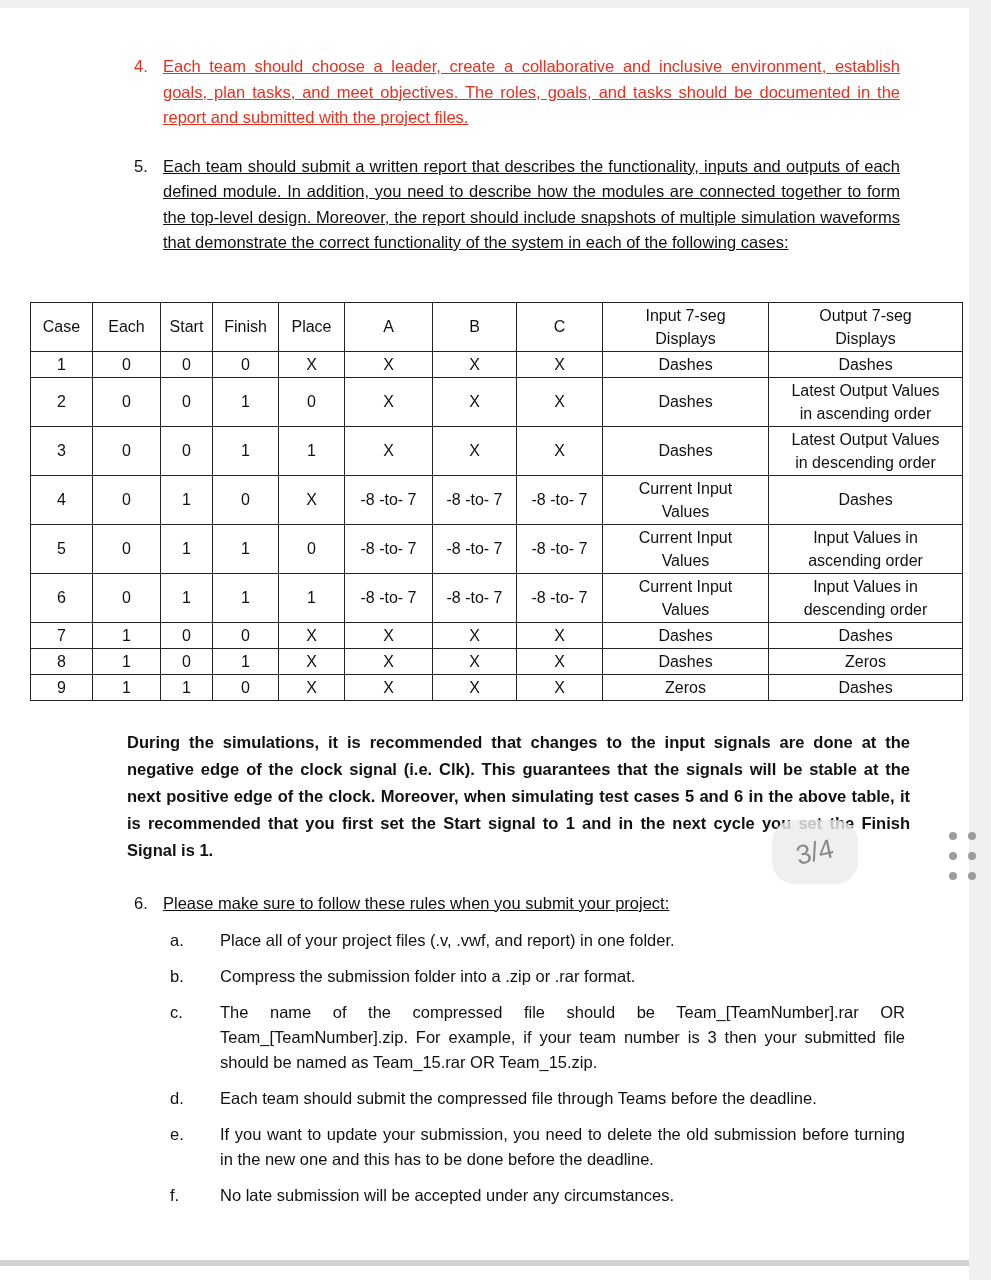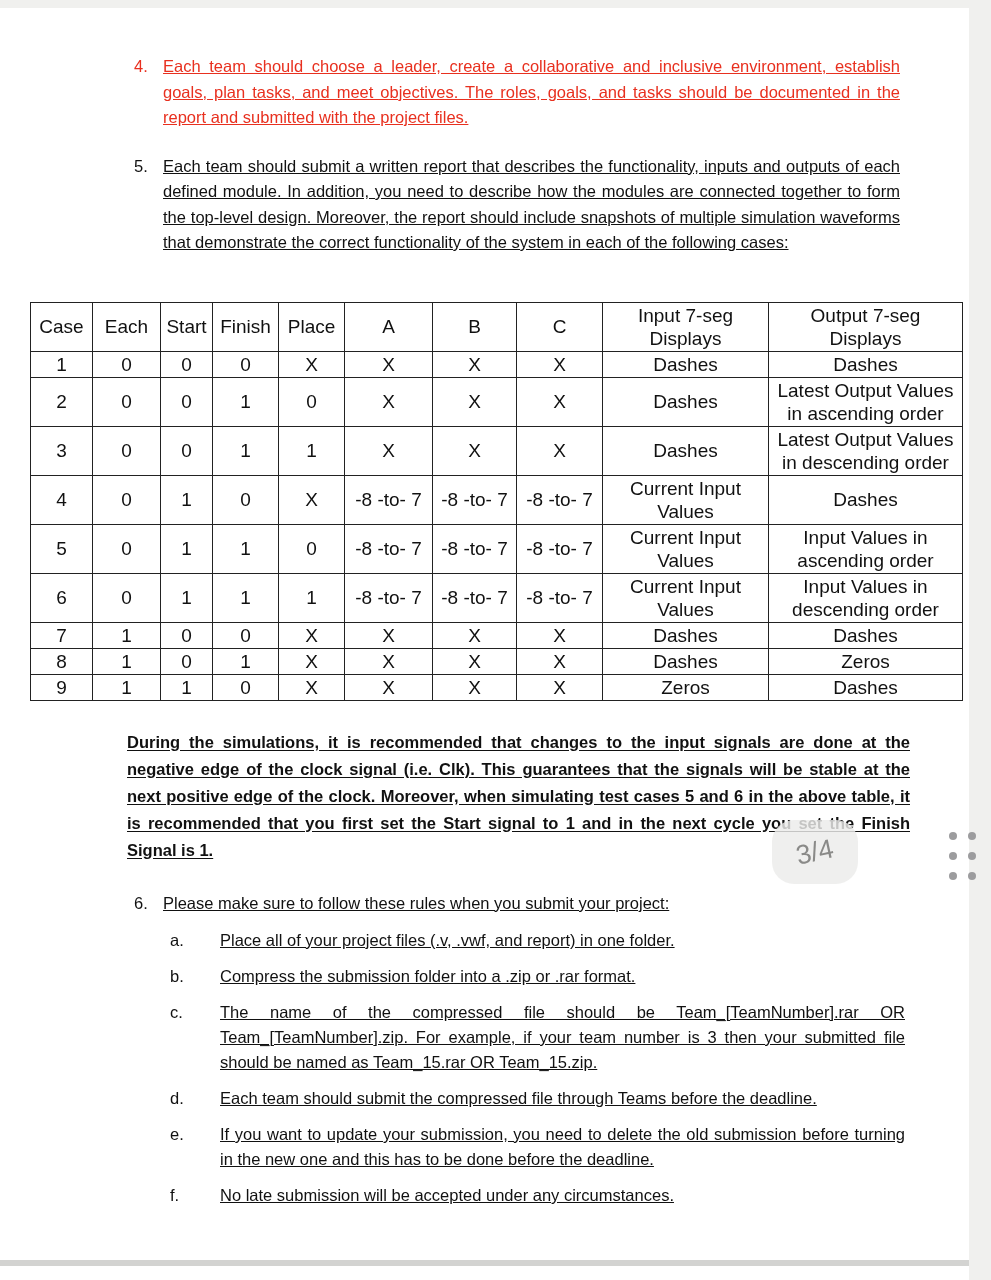--- a/index.html
+++ b/index.html
@@ -22,47 +22,46 @@
   .list-item .txt { flex:1; text-align:justify;text-decoration:underline; }
   .item4 { color:#e8301f; }
   .item5 { margin-top:23px; }
   .item6 { margin-top:27px; }
 
   table.cases-table {
     margin:46px 0 16px 30px;
     border-collapse:collapse;
     table-layout:fixed;
     width:932px;
-    font-size:19px;
+    font-size:16px;
   }
   .cases-table th, .cases-table td {
     border:1px solid #222;
     text-align:center;
     vertical-align:middle;
     white-space:pre-line;
     padding:1px 3px;
     line-height:23px;
     font-weight:normal;
     color:#111;
   }
 
   .note {
     margin:28px 59px 0 127px;
     font-weight:bold;
     font-size:16.5px;
     line-height:27px;
     text-align:justify;
-    text-decoration:underline;
     text-underline-offset:2px;
   }
 
   .sublist { margin:12px 64px 0 170px; }
   .sub-item { display:flex; margin-bottom:11px; font-size:16.5px; line-height:25px; }
   .sub-item .letter { flex:0 0 50px; }
-  .sub-item .txt { flex:1; text-align:justify;text-decoration:underline; }
+  .sub-item .txt { flex:1; text-align:justify; }
   .sub-item:last-child { margin-bottom:0; }
 
   .page-indicator {
     position:absolute; left:772px; top:820px; width:86px; height:64px;
     background:rgba(236,236,234,0.82);
     border-radius:22px;
     display:flex; align-items:center; justify-content:center;
     font-size:27px; color:#8a8a88;
   }
   .page-indicator span { display:inline-block; transform:rotate(-12deg); }

